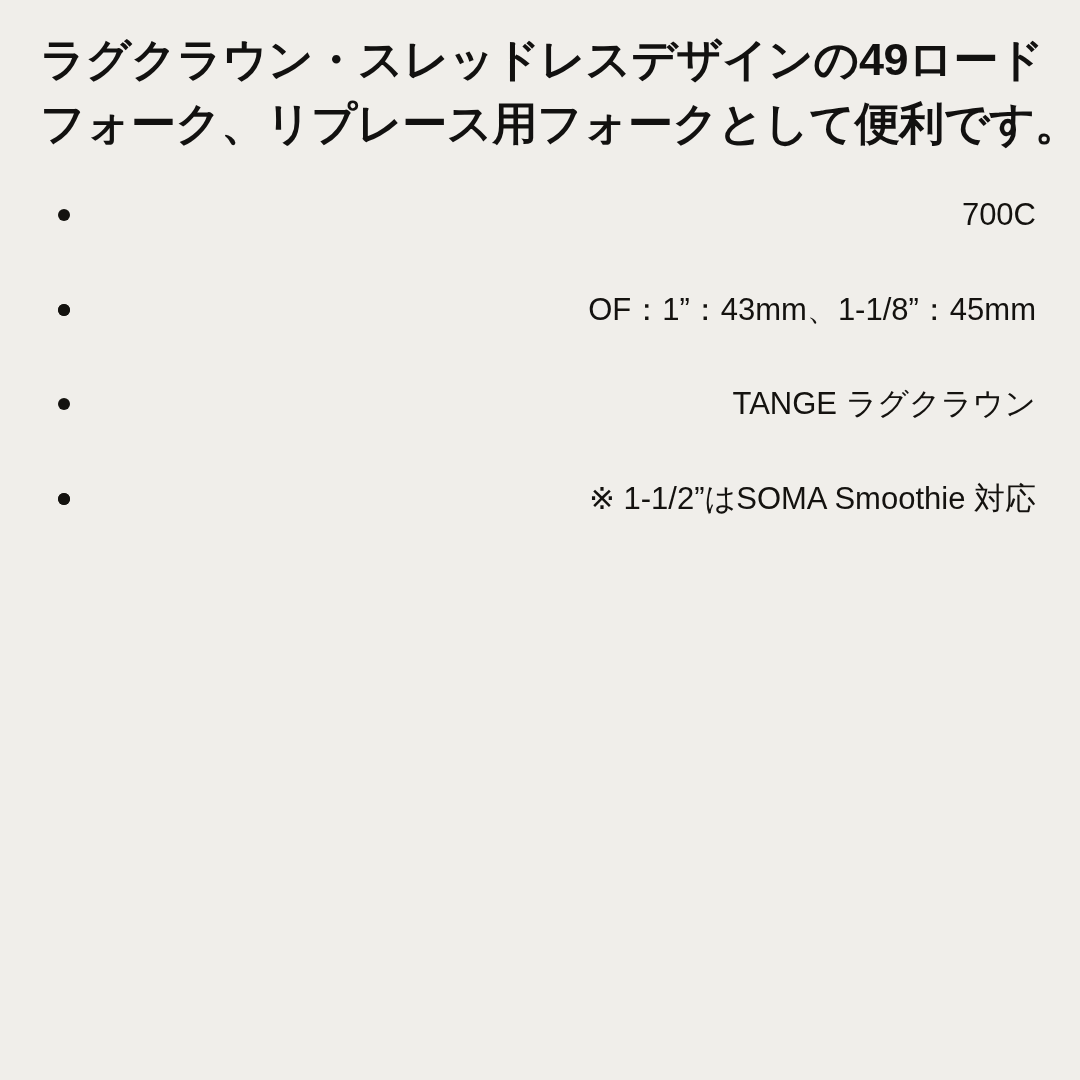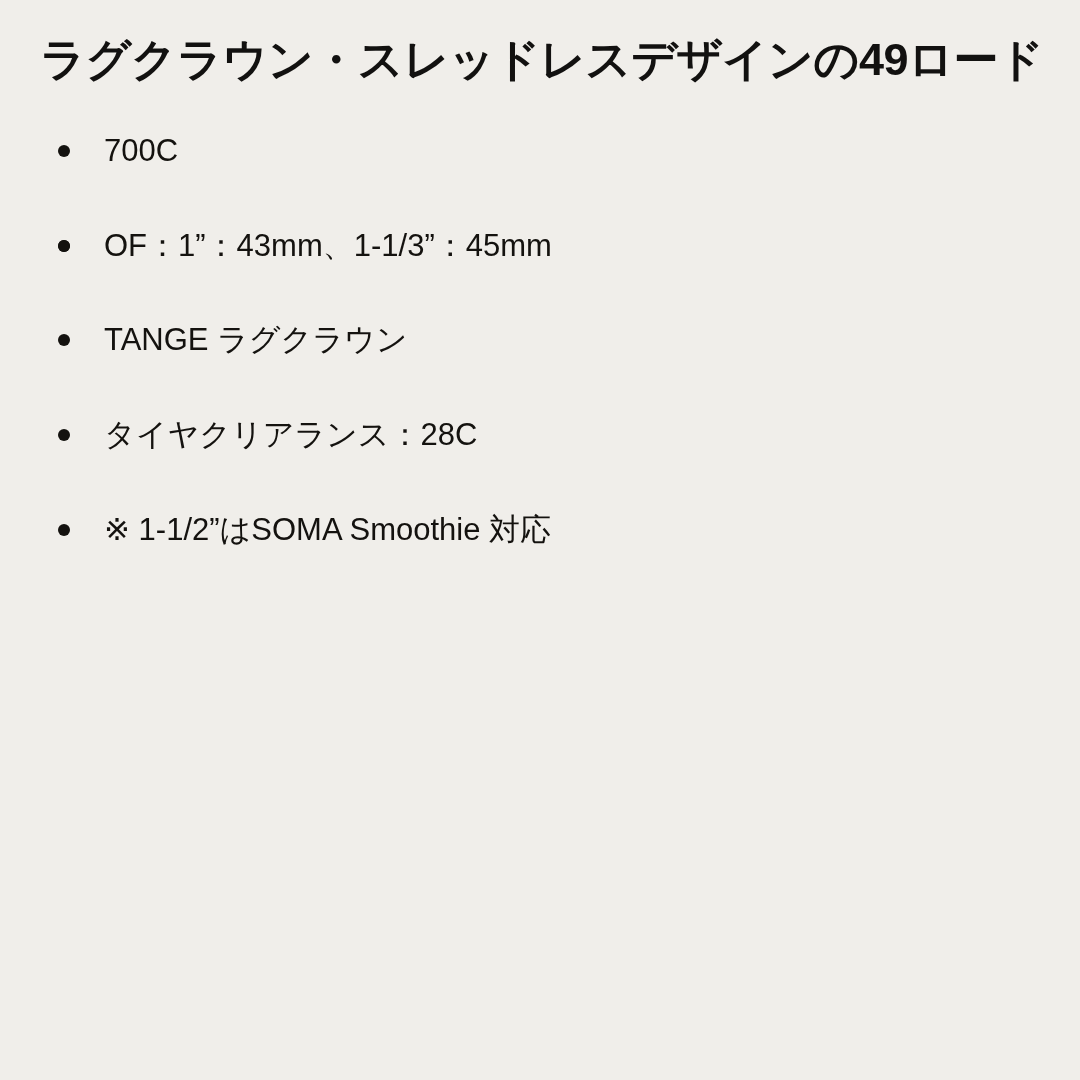--- a/index.html
+++ b/index.html
@@ -30,20 +30,21 @@
     color: #121110;
   }
   .headline .line {
     display: block;
     white-space: nowrap;
   }
   ul.spec-list {
     list-style: none;
     margin: 0;
     padding: 0 0 0 10px;
+    text-align: right;
   }
   ul.spec-list li {
     position: relative;
     padding-left: 54px;
     font-size: 31px;
     line-height: 1.25;
     color: #14120f;
     margin: 0 0 56px 0;
     white-space: nowrap;
   }
@@ -58,41 +59,41 @@
     display: block;
   }
 </style>
 </head>
 <body>
 
 <div class="page">
 
   <h1 class="headline">
     <span class="line">ラグクラウン・スレッドレスデザインの49ロード</span>
+    <span class="line">フォーク、リプレース用フォークとして便利です。</span>
   </h1>
 
   <ul class="spec-list">
     <li>
       <span class="bullet"></span>
       <span>700C</span>
     </li>
     <li>
       <span class="bullet"></span>
     </li>
     <li>
       <span class="bullet"></span>
-      <span>OF：1”：43mm、1-1/3”：45mm</span>
+      <span>OF：1”：43mm、1-1/8”：45mm</span>
     </li>
     <li>
       <span class="bullet"></span>
       <span>TANGE ラグクラウン</span>
     </li>
     <li>
       <span class="bullet"></span>
-      <span>タイヤクリアランス：28C</span>
     </li>
     <li>
       <span class="bullet"></span>
       <span>※ 1-1/2”はSOMA Smoothie 対応</span>
     </li>
   </ul>
 
 </div>
 
 </body></html>

